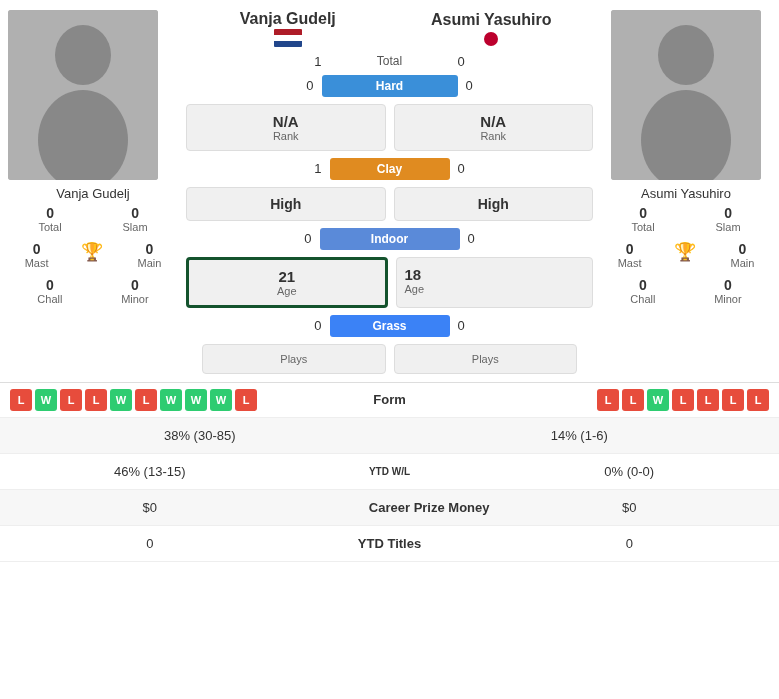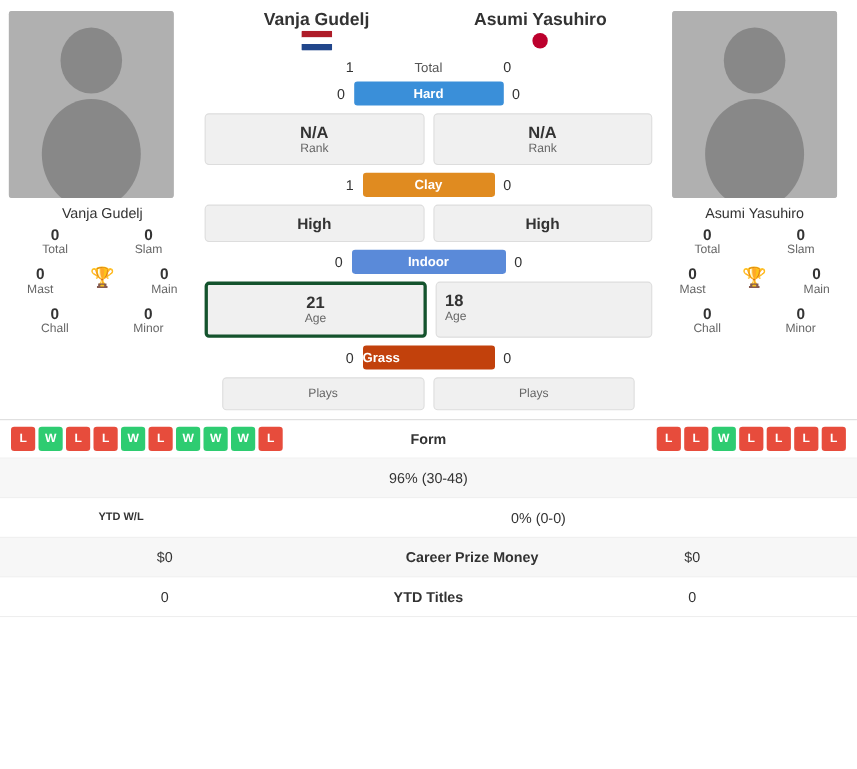--- a/index.html
+++ b/index.html
@@ -236,21 +236,21 @@
           <div style="font-size:11px; color:#666;">Age</div>
         </div>
         <div style="flex:1; background:#f0f0f0; border:1px solid #ddd; border-radius:4px; padding:8px; text-align:left;">
           <div style="font-size:15px; font-weight:bold;">18</div>
           <div style="font-size:11px; color:#666;">Age</div>
         </div>
       </div>
 
       <div style="display:flex; align-items:center; padding:3px 0;">
         <div style="flex:1; text-align:right; padding-right:8px; font-size:13px;">0</div>
-        <div style="width:120px; padding:4px 0; border-radius:3px; font-weight:bold; font-size:12px; color:#fff; background:#c2410c;">Grass</div>
+        <div style="width:120px; text-align:center; padding:4px 0; border-radius:3px; font-weight:bold; font-size:12px; color:#fff; background:#3b82f6;">Grass</div>
         <div style="flex:1; text-align:left; padding-left:8px; font-size:13px;">0</div>
       </div>
 
       <div style="display:flex; gap:8px; margin: 4px 16px;">
         <div style="flex:1; background:#f0f0f0; border:1px solid #ddd; border-radius:4px; padding:8px; text-align:center;">
           <div style="font-size:11px; color:#666;">Plays</div>
         </div>
         <div style="flex:1; background:#f0f0f0; border:1px solid #ddd; border-radius:4px; padding:8px; text-align:center;">
           <div style="font-size:11px; color:#666;">Plays</div>
         </div>
@@ -322,23 +322,25 @@
         <div style="width: 22px; height: 22px; border-radius: 3px; display: flex; align-items: center; justify-content: center; font-size: 11px; font-weight: bold; color: rgb(255, 255, 255); background: rgb(46, 204, 113);">W</div>
         <div style="width: 22px; height: 22px; border-radius: 3px; display: flex; align-items: center; justify-content: center; font-size: 11px; font-weight: bold; color: rgb(255, 255, 255); background: rgb(231, 76, 60);">L</div>
         <div style="width: 22px; height: 22px; border-radius: 3px; display: flex; align-items: center; justify-content: center; font-size: 11px; font-weight: bold; color: rgb(255, 255, 255); background: rgb(231, 76, 60);">L</div>
         <div style="width: 22px; height: 22px; border-radius: 3px; display: flex; align-items: center; justify-content: center; font-size: 11px; font-weight: bold; color: rgb(255, 255, 255); background: rgb(231, 76, 60);">L</div>
         <div style="width: 22px; height: 22px; border-radius: 3px; display: flex; align-items: center; justify-content: center; font-size: 11px; font-weight: bold; color: rgb(255, 255, 255); background: rgb(231, 76, 60);">L</div>
       </div>
   </div>
 
   <div class="stats-table" id="stats-table-body">
       <div style="display: flex; align-items: center; padding: 10px; border-bottom: 1px solid rgb(238, 238, 238); background: rgb(247, 247, 247);">
-        <div style="flex: 1 1 0%; text-align: center; font-size: 13px;">96% (30-48)</div>
+        <div style="flex: 1 1 0%; text-align: center; font-size: 13px;">38% (30-85)</div>
+        <div style="flex: 1 1 0%; text-align: center; font-size: 13px;">14% (1-6)</div>
       </div>
       <div style="display: flex; align-items: center; padding: 10px; border-bottom: 1px solid rgb(238, 238, 238); background: rgb(255, 255, 255);">
+        <div style="flex: 1 1 0%; text-align: center; font-size: 13px;">46% (13-15)</div>
         <div style="width: 200px; text-align: center; font-weight: bold; font-size: 10px;">YTD W/L</div>
         <div style="flex: 1 1 0%; text-align: center; font-size: 13px;">0% (0-0)</div>
       </div>
       <div style="display: flex; align-items: center; padding: 10px; border-bottom: 1px solid rgb(238, 238, 238); background: rgb(247, 247, 247);">
         <div style="flex: 1 1 0%; text-align: center; font-size: 13px;">$0</div>
         <div style="width: 200px; text-align: right; font-weight: bold; font-size: 13px;">Career Prize Money</div>
         <div style="flex: 1 1 0%; text-align: center; font-size: 13px;">$0</div>
       </div>
       <div style="display: flex; align-items: center; padding: 10px; border-bottom: 1px solid rgb(238, 238, 238); background: rgb(255, 255, 255);">
         <div style="flex: 1 1 0%; text-align: center; font-size: 13px;">0</div>

